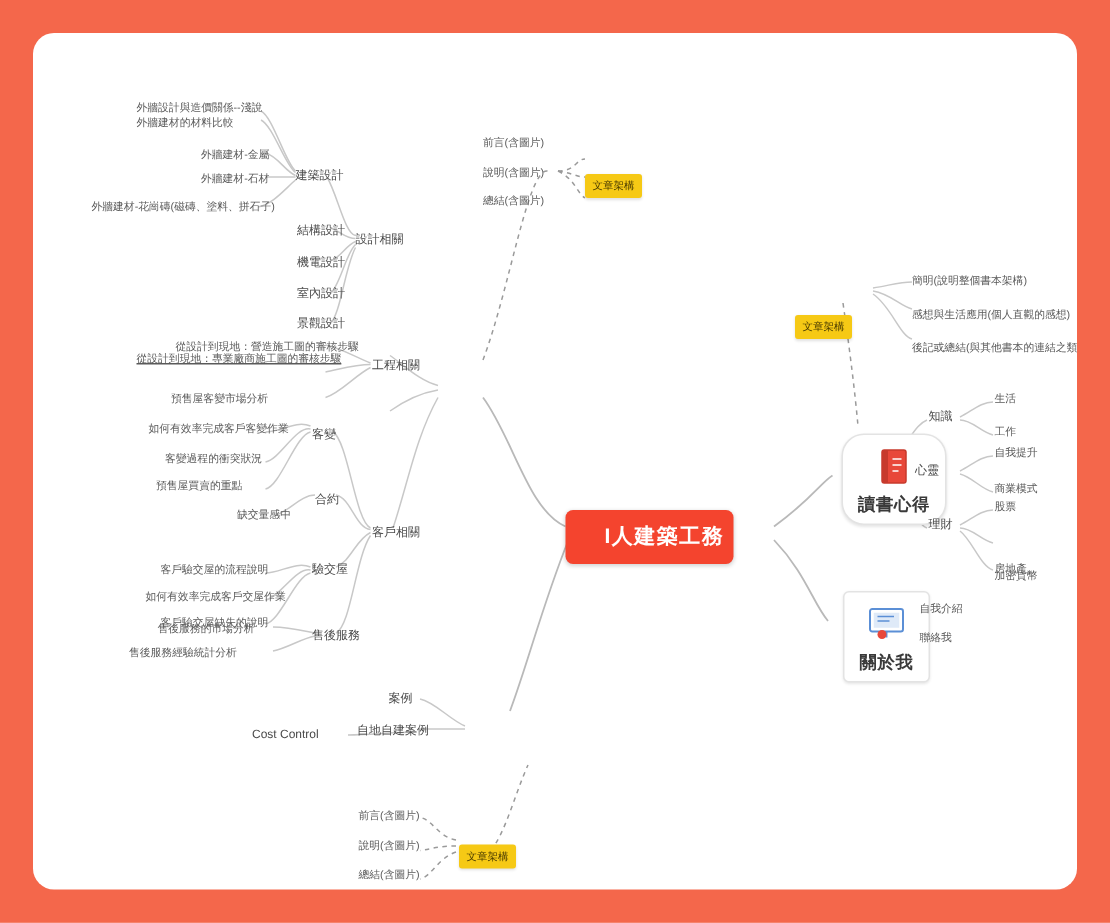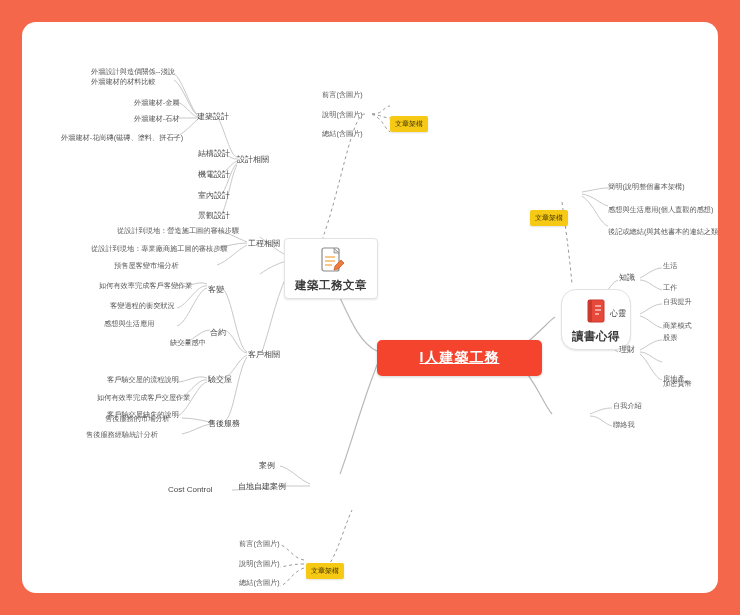--- a/index.html
+++ b/index.html
@@ -188,49 +188,49 @@
 
         <path d="M300 548 C 312 545, 320 510, 330 488"></path>
         <path d="M282 538 C 270 536, 266 524, 258 523"></path>
         <path d="M282 542 C 270 542, 266 544, 258 545"></path>
         <path d="M282 546 C 270 550, 266 562, 258 564"></path>
 
         <path d="M540 180 C 545 215, 548 240, 550 262"></path>
       </g>
     </svg>
 
-    <div class="node central" style="left:355px; top:318px; width:165px;text-decoration:underline;">I人建築工務</div>
-
-    <div class="node mainbox" style="left:262px; top:216px;">
-      <span class="ico">
-        <svg viewBox="0 0 30 30" width="30" height="30">
-          <rect x="6" y="3" width="17" height="23" rx="2" fill="#ffffff" stroke="#8a8a8a" stroke-width="1.2"></rect>
-          <path d="M18 3 L23 8 L18 8 Z" fill="#dddddd" stroke="#8a8a8a" stroke-width="0.8"></path>
-          <line x1="9" y1="12" x2="19" y2="12" stroke="#f4a23b" stroke-width="1.2"></line>
-          <line x1="9" y1="16" x2="19" y2="16" stroke="#f4a23b" stroke-width="1.2"></line>
-          <line x1="9" y1="20" x2="16" y2="20" stroke="#f4a23b" stroke-width="1.2"></line>
-          <path d="M19 21 l6 -6 l3 3 l-6 6 l-4 1 z" fill="#f07b3f" stroke="#c85f2a" stroke-width="0.8"></path>
-        </svg>
-      </span>
-      <span class="lbl">建築工務文章</span>
-    </div>
+    <div class="node central" style="left:355px; top:318px; width:112px;">I人建築工務</div>
+
 
     <div class="node mainbox" style="left:539px; top:267px;border-radius:15px;">
       <span class="ico">
         <svg viewBox="0 0 30 30" width="30" height="30">
           <rect x="7" y="4" width="16" height="22" rx="1.5" fill="#e8483a" stroke="#c73a2d" stroke-width="1"></rect>
           <rect x="7" y="4" width="4" height="22" fill="#c73a2d"></rect>
           <line x1="14" y1="10" x2="20" y2="10" stroke="#ffffff" stroke-width="1"></line>
           <line x1="14" y1="14" x2="20" y2="14" stroke="#ffffff" stroke-width="1"></line>
           <line x1="14" y1="18" x2="18" y2="18" stroke="#ffffff" stroke-width="1"></line>
         </svg>
       </span>
       <span class="lbl">讀書心得</span>
     </div>
 
+    <div class="node mainbox" style="left:540px; top:372px;">
+      <span class="ico">
+        <svg viewBox="0 0 30 30" width="30" height="30">
+          <rect x="4" y="5" width="22" height="15" rx="1.5" fill="#ffffff" stroke="#5b8fd6" stroke-width="1.3"></rect>
+          <rect x="6.5" y="7.5" width="17" height="10" fill="#dfeaf8"></rect>
+          <line x1="9" y1="10" x2="20" y2="10" stroke="#5b8fd6" stroke-width="1"></line>
+          <line x1="9" y1="13" x2="17" y2="13" stroke="#5b8fd6" stroke-width="1"></line>
+          <line x1="15" y1="20" x2="15" y2="24" stroke="#5b8fd6" stroke-width="1.3"></line>
+          <circle cx="12" cy="22" r="3" fill="#e8483a"></circle>
+        </svg>
+      </span>
+      <span class="lbl">關於我</span>
+    </div>
 
 
     <div class="node tag" style="left:368px; top:94px;">文章架構</div>
     <div class="node txt" style="left:300px; top:68px;">前言(含圖片)</div>
     <div class="node txt" style="left:300px; top:88px;">說明(含圖片)</div>
     <div class="node txt" style="left:300px; top:107px;">總結(含圖片)</div>
 
     <div class="node tag" style="left:284px; top:541px;">文章架構</div>
     <div class="node txt" style="left:217px; top:517px;">前言(含圖片)</div>
     <div class="node txt" style="left:217px; top:537px;">說明(含圖片)</div>
@@ -249,33 +249,33 @@
     <div class="node txt mid" style="left:176px; top:147px;">機電設計</div>
 
     <div class="node txt" style="left:69px; top:45px;">外牆設計與造價關係--淺說</div>
     <div class="node txt" style="left:69px; top:55px;text-align:right;">外牆建材的材料比較</div>
     <div class="node txt" style="left:112px; top:76px;">外牆建材-金屬</div>
     <div class="node txt" style="left:112px; top:92px;">外牆建材-石材</div>
     <div class="node txt" style="left:39px; top:111px;text-align:center;">外牆建材-花崗磚(磁磚、塗料、拼石子)</div>
 
     <div class="node txt mid" style="left:226px; top:216px;">工程相關</div>
     <div class="node txt" style="left:95px; top:204px;">從設計到現地：營造施工圖的審核步驟</div>
-    <div class="node txt" style="left:69px; top:222px;">從設計到現地：專業廠商施工圖的審核步驟</div>
+    <div class="node txt" style="left:69px; top:212px;text-decoration:underline;">從設計到現地：專業廠商施工圖的審核步驟</div>
     <div class="node txt" style="left:92px; top:239px;">預售屋客變市場分析</div>
 
     <div class="node txt mid" style="left:226px; top:327px;">客戶相關</div>
     <div class="node txt mid" style="left:186px; top:262px;">客變</div>
     <div class="node txt mid" style="left:188px; top:305px;">合約</div>
     <div class="node txt mid" style="left:186px; top:352px;">驗交屋</div>
     <div class="node txt mid" style="left:186px; top:396px;">售後服務</div>
 
     <div class="node txt" style="left:77px; top:259px;">如何有效率完成客戶客變作業</div>
     <div class="node txt" style="left:88px; top:279px;">客變過程的衝突狀況</div>
-    <div class="node txt" style="left:82px; top:297px;">感想與生活應用</div>
-    <div class="node txt" style="left:120px; top:316px;padding-left:28px;">缺交量感中</div>
+    <div class="node txt" style="left:82px; top:297px;">預售屋買賣的重點</div>
+    <div class="node txt" style="left:108px; top:316px;padding-left:28px;">缺交量感中</div>
     <div class="node txt" style="left:85px; top:353px;">客戶驗交屋的流程說明</div>
     <div class="node txt" style="left:75px; top:371px;">如何有效率完成客戶交屋作業</div>
     <div class="node txt" style="left:85px; top:388px;">客戶驗交屋缺失的說明</div>
 
     <div class="node txt" style="left:83px; top:392px;">售後服務的市場分析</div>
     <div class="node txt" style="left:64px; top:408px;">售後服務經驗統計分析</div>
 
     <div class="node txt mid" style="left:597px; top:250px;">知識</div>
     <div class="node txt mid" style="left:588px; top:286px;">心靈</div>
     <div class="node txt mid" style="left:597px; top:322px;">理財</div>

